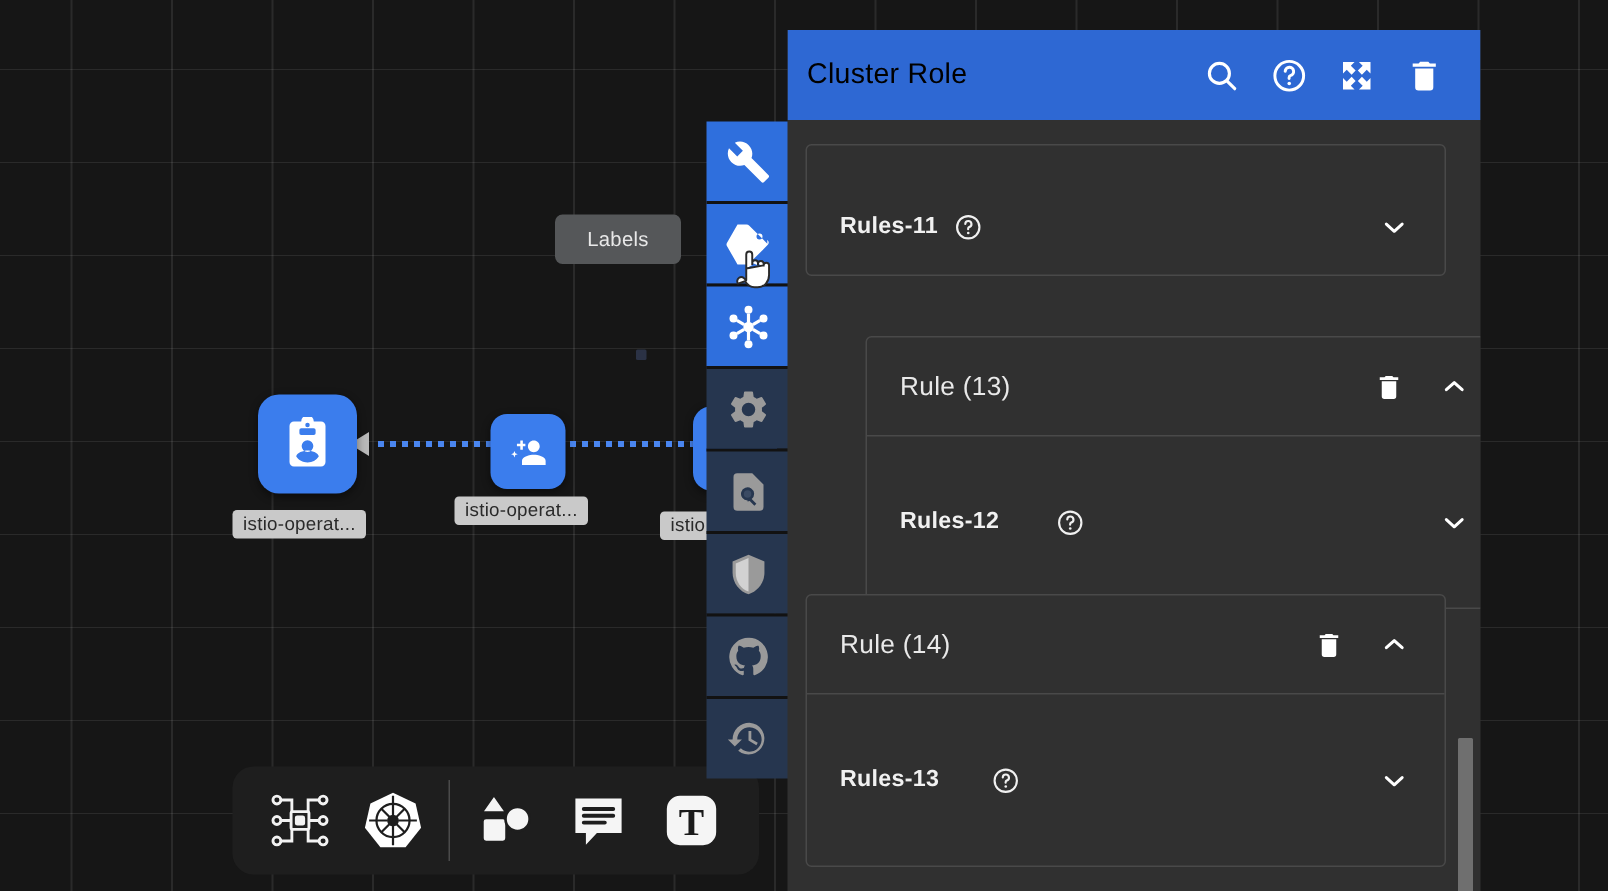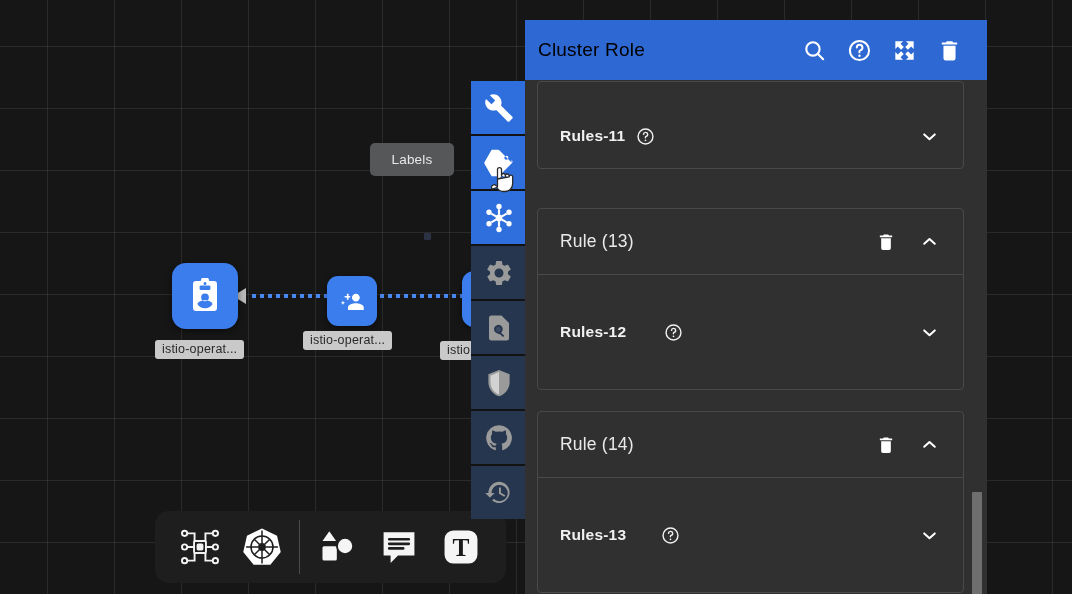--- a/index.html
+++ b/index.html
@@ -420,40 +420,40 @@
           <svg width="25" height="25" viewBox="0 0 24 24" fill="#ffffff">
             <path d="M6.2 19.4a2.1 2.1 0 0 0 2.1 2.1h7.4a2.1 2.1 0 0 0 2.1-2.1V7.4H6.2z"></path>
             <path d="M15.6 4.2l-1-1.1H9.4l-1 1.1H4.6v2.1h14.8V4.2z"></path>
           </svg>
         </div>
       </div>
     </div>
 
     <div id="panel-body">
 
-      <div class="card" style="top:1px;height:88px;">
+      <div class="card" style="top:16px;height:88px;">
         <div class="row row-rules" style="height:108px;">
           <span class="row-title-rules">Rules-11</span>
           <span class="icon-btn">
             <svg width="19" height="19" viewBox="0 0 24 24" fill="none" stroke="#f0f0f0" stroke-width="1.8">
               <circle cx="12" cy="12" r="9.4"></circle>
               <path d="M9.5 9.3a2.6 2.6 0 1 1 3.2 2.6c-.6.2-.8.7-.8 1.3v.5" stroke-linecap="round"></path>
               <circle cx="12" cy="16.8" r="1.1" fill="#f0f0f0" stroke="none"></circle>
             </svg>
           </span>
           <span class="row-spacer"></span>
           <span class="icon-btn">
             <svg width="23" height="23" viewBox="0 0 24 24" fill="none" stroke="#ffffff" stroke-width="2.1" stroke-linecap="round" stroke-linejoin="round">
               <path d="M6.5 9.8l5.5 5 5.5-5"></path>
             </svg>
           </span>
         </div>
       </div>
 
-      <div class="card" style="top:128px;height:182px;">
+      <div class="card" style="top:144px;height:182px;margin-left:40px;">
         <div class="row row-rule">
           <span class="row-title-rule">Rule (13)</span>
           <span class="icon-btn">
             <svg width="20" height="20" viewBox="0 0 24 24" fill="#ffffff">
               <path d="M6.2 19.4a2.1 2.1 0 0 0 2.1 2.1h7.4a2.1 2.1 0 0 0 2.1-2.1V7.4H6.2z"></path>
               <path d="M15.6 4.2l-1-1.1H9.4l-1 1.1H4.6v2.1h14.8V4.2z"></path>
             </svg>
           </span>
           <span class="gap-20"></span>
           <span class="icon-btn">
@@ -473,21 +473,21 @@
           </span>
           <span class="row-spacer"></span>
           <span class="icon-btn">
             <svg width="23" height="23" viewBox="0 0 24 24" fill="none" stroke="#ffffff" stroke-width="2.1" stroke-linecap="round" stroke-linejoin="round">
               <path d="M6.5 9.8l5.5 5 5.5-5"></path>
             </svg>
           </span>
         </div>
       </div>
 
-      <div class="card" style="top:331px;height:182px;">
+      <div class="card" style="top:316px;height:182px;">
         <div class="row row-rule">
           <span class="row-title-rule">Rule (14)</span>
           <span class="icon-btn">
             <svg width="20" height="20" viewBox="0 0 24 24" fill="#ffffff">
               <path d="M6.2 19.4a2.1 2.1 0 0 0 2.1 2.1h7.4a2.1 2.1 0 0 0 2.1-2.1V7.4H6.2z"></path>
               <path d="M15.6 4.2l-1-1.1H9.4l-1 1.1H4.6v2.1h14.8V4.2z"></path>
             </svg>
           </span>
           <span class="gap-20"></span>
           <span class="icon-btn">

